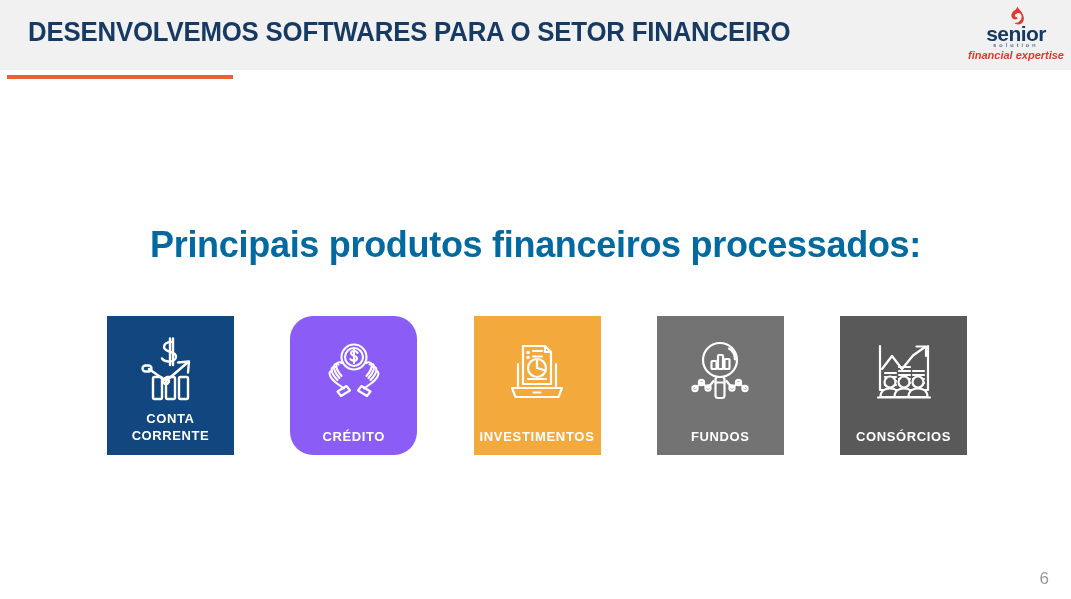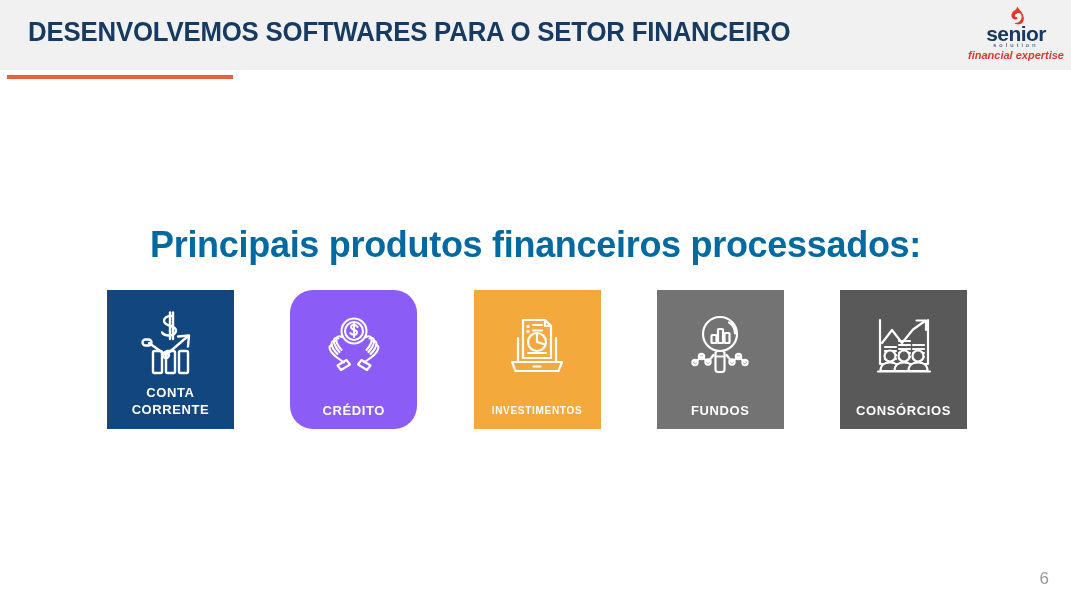--- a/index.html
+++ b/index.html
@@ -113,21 +113,21 @@
     font-size: 36px;
     font-weight: bold;
     letter-spacing: -0.3px;
     color: #3d3d3d;
   }
 
   
   #tiles {
     position: absolute;
     left: 107px;
-    top: 290px;
+    top: 316px;
     width: 860px;
     height: 139px;
     display: flex;
     justify-content: space-between;
   }
   .tile {
     position: relative;
     width: 127px;
     height: 139px;
     box-sizing: border-box;
@@ -153,21 +153,21 @@
     bottom: 10px;
     width: 127px;
     text-align: center;
     color: #ffffff;
     font-size: 13px;
     font-weight: bold;
     letter-spacing: 0.6px;
     line-height: 16px;
   }
   .tile-label.small {
-    font-size: 10px;
+    font-size: 13px;
     letter-spacing: 0.7px;
   }
   .tile-label.two-line {
     bottom: 11px;
     line-height: 17px;
   }
 
   
   #page-number {
     position: absolute;

